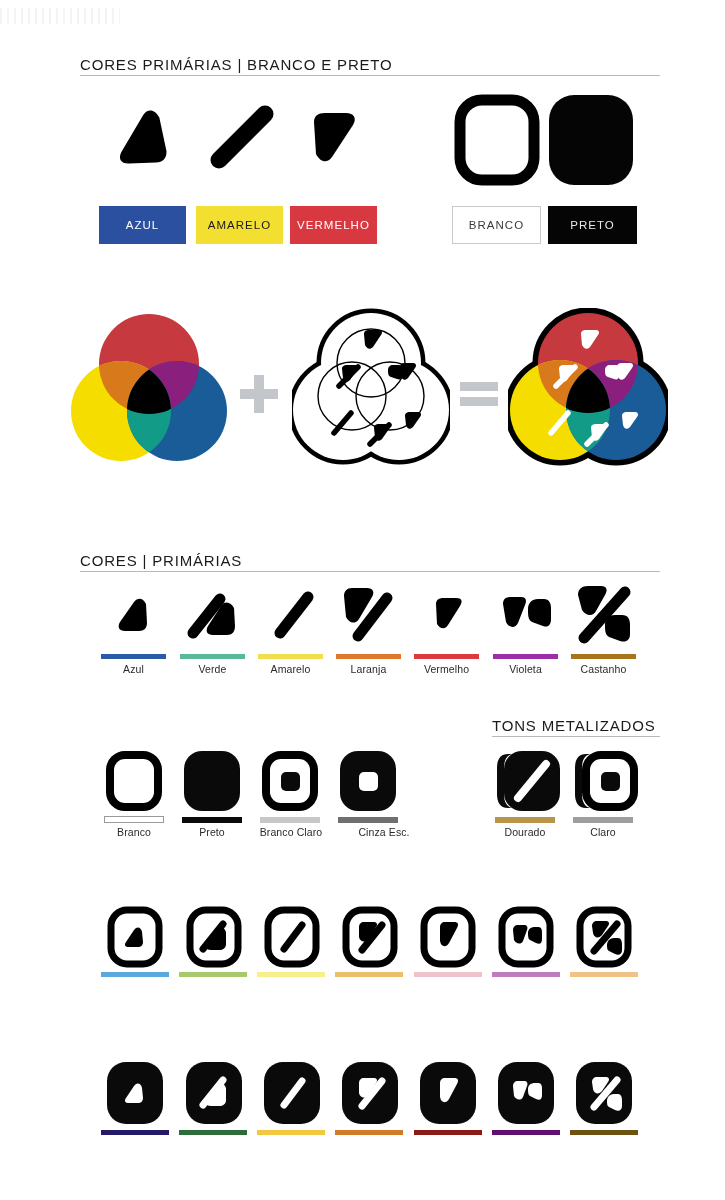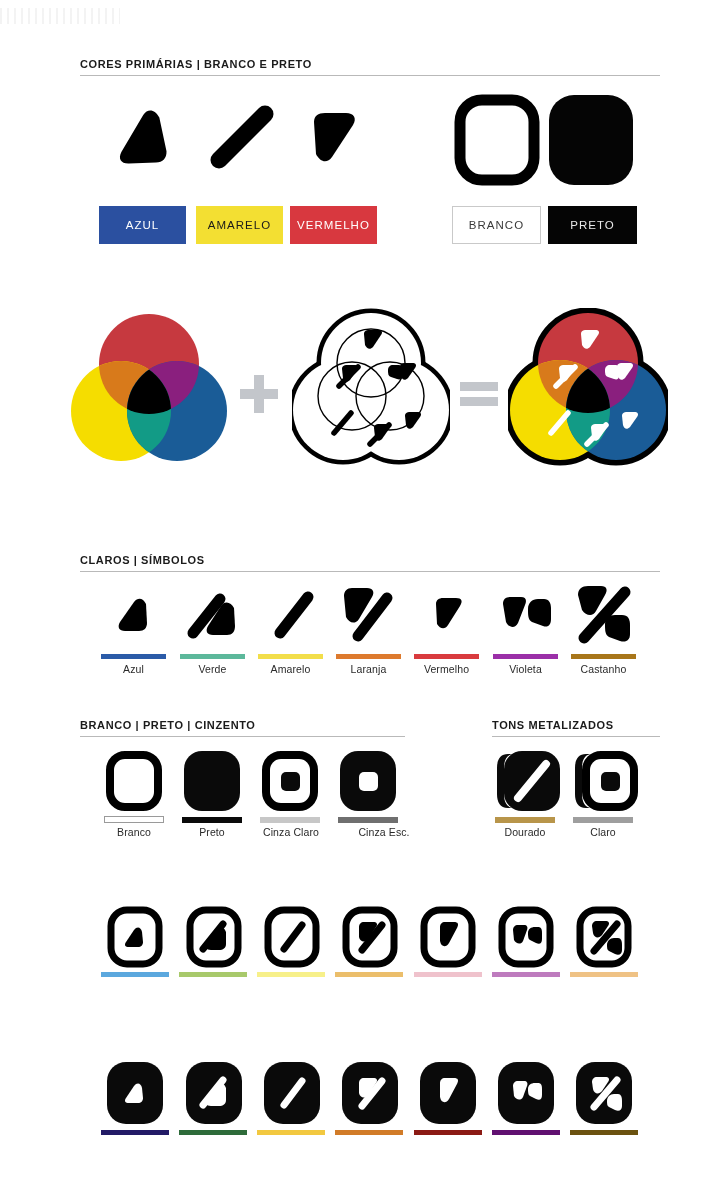--- a/index.html
+++ b/index.html
@@ -6,21 +6,21 @@
   body{
     width:725px;height:1200px;position:relative;overflow:hidden;
     font-family:"Liberation Sans","DejaVu Sans",sans-serif;
     color:#1a1a1a;-webkit-font-smoothing:antialiased;
   }
   .page{position:absolute;inset:0;}
 
   
   .sec-head{position:absolute;}
   .sec-title{
-    font-size:11px;letter-spacing:.055em;color:#1b1b1b;font-weight:700;
+    font-size:15px;letter-spacing:.055em;color:#1b1b1b;font-weight:400;
     white-space:nowrap;line-height:13px;
   }
   .sec-rule{border-bottom:1px solid #b9b9b9;margin-top:4px;}
 
   
   .chip{
     position:absolute;height:38px;display:flex;align-items:center;
     justify-content:center;font-size:11.5px;letter-spacing:.09em;
   }
   .chip.outline{border:1px solid #c9c9c9;box-sizing:border-box;}
@@ -221,21 +221,21 @@
       <line x1="43" y1="125" x2="60" y2="105" stroke="#fff" stroke-width="5.5" stroke-linecap="round"></line>
       <g>
           <path d="M83 120 C83 117 85 116 88 116 L95 116 C99 116 100 118 98 121 L91 131 C88 134 85 133 84 129 Z" fill="#fff"></path>
           <line x1="79" y1="136" x2="98" y2="117" stroke="#fff" stroke-width="5.5" stroke-linecap="round"></line>
         </g>
       <path d="M114 108 C114 105 116 104 119 104 L126 104 C130 104 131 106 129 109 L122 119 C119 122 116 121 115 117 Z" fill="#fff"></path>
     </svg>
   </div>
 
   <div class="sec-head" style="left:80px;top:554px;width:580px;">
-    <div class="sec-title">CLAROS | SÍMBOLOS</div>
+    <div class="sec-title">CORES | PRIMÁRIAS</div>
     <div class="sec-rule"></div>
   </div>
 
   <div class="glyph" style="left:117px;top:597px;">
     <svg width="34" height="36" viewBox="0 0 34 36">
         <path d="M30 26 C30 31 27 34 22 34 L8 34 C2 34 0 30 3 25 L17 5 C21 0 26 1 29 7 Z" fill="#000"></path>
       </svg>
   </div>
   <div class="glyph" style="left:186px;top:588px;">
     <svg width="52" height="52" viewBox="0 0 52 52">
@@ -281,24 +281,20 @@
   <div class="cap" style="left:258px;top:663px;width:65px;">Amarelo</div>
   <div class="bar" style="left:336px;top:654px;width:65px;background:#DD7A2E;"></div>
   <div class="cap" style="left:336px;top:663px;width:65px;">Laranja</div>
   <div class="bar" style="left:414px;top:654px;width:65px;background:#D93B3E;"></div>
   <div class="cap" style="left:414px;top:663px;width:65px;">Vermelho</div>
   <div class="bar" style="left:493px;top:654px;width:65px;background:#9B2FA8;"></div>
   <div class="cap" style="left:493px;top:663px;width:65px;">Violeta</div>
   <div class="bar" style="left:571px;top:654px;width:65px;background:#A8761A;"></div>
   <div class="cap" style="left:571px;top:663px;width:65px;">Castanho</div>
 
-  <div class="sec-head" style="left:80px;top:719px;width:325px;">
-    <div class="sec-title">BRANCO | PRETO | CINZENTO</div>
-    <div class="sec-rule"></div>
-  </div>
 
   <div class="glyph" style="left:105px;top:750px;">
     <svg width="58" height="62" viewBox="0 0 58 62">
         <rect x="5" y="5" width="48" height="52" rx="15" ry="15" fill="#fff" stroke="#000" stroke-width="8"></rect>
       </svg>
   </div>
   <div class="glyph" style="left:183px;top:750px;">
     <svg width="58" height="62" viewBox="0 0 58 62">
         <rect x="1" y="1" width="56" height="60" rx="18" ry="18" fill="#0a0a0a"></rect>
       </svg>
@@ -314,21 +310,21 @@
         <rect x="1" y="1" width="56" height="60" rx="18" ry="18" fill="#0a0a0a"></rect>
         <rect x="20" y="22" width="19" height="19" rx="5" ry="5" fill="#fff"></rect>
       </svg>
   </div>
 
   <div class="bar hollow" style="left:104px;top:816px;width:60px;"></div>
   <div class="cap" style="left:99px;top:826px;width:70px;">Branco</div>
   <div class="bar" style="left:182px;top:817px;width:60px;height:6px;background:#0a0a0a;"></div>
   <div class="cap" style="left:177px;top:826px;width:70px;">Preto</div>
   <div class="bar" style="left:260px;top:817px;width:60px;height:6px;background:#C7C7C7;"></div>
-  <div class="cap" style="left:252px;top:826px;width:78px;">Cinza Claro</div>
+  <div class="cap" style="left:252px;top:826px;width:78px;">Branco Claro</div>
   <div class="bar" style="left:338px;top:817px;width:60px;height:6px;background:#6F6F6F;"></div>
   <div class="cap" style="left:346px;top:826px;width:76px;">Cinza Esc.</div>
 
   <div class="sec-head" style="left:492px;top:719px;width:168px;">
     <div class="sec-title">TONS METALIZADOS</div>
     <div class="sec-rule"></div>
   </div>
 
   <div class="glyph" style="left:494px;top:750px;">
     <svg width="66" height="62" viewBox="0 0 66 62">

